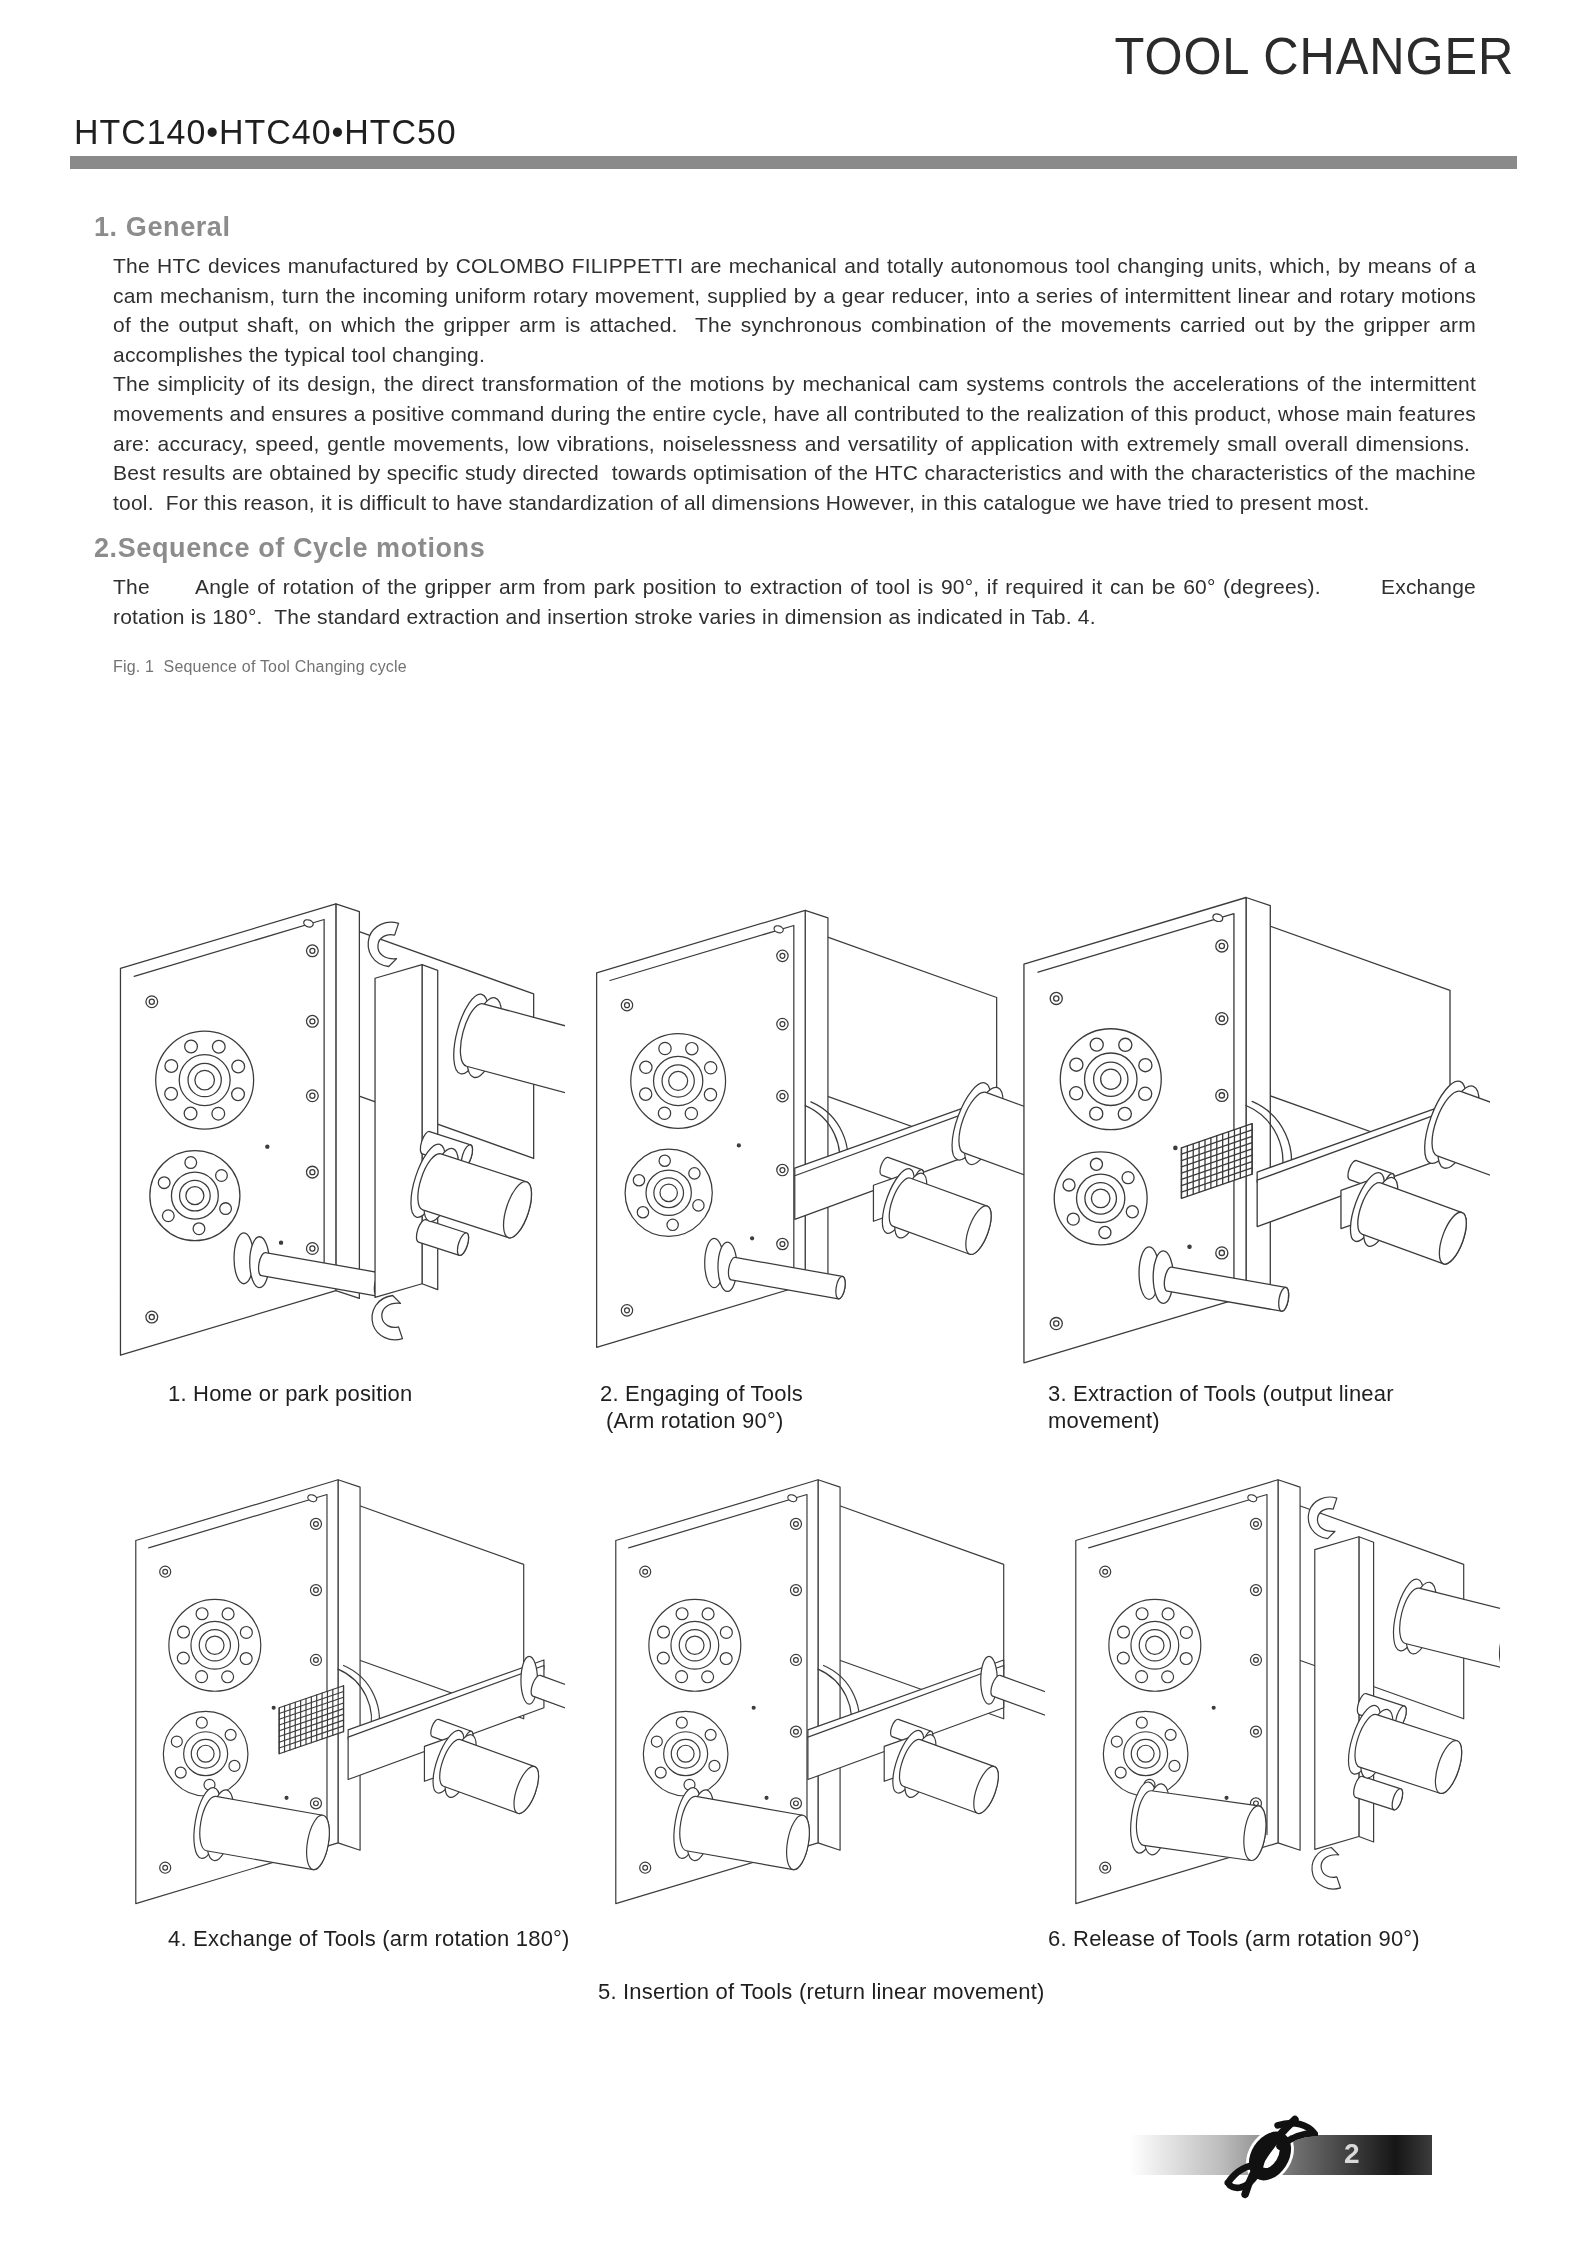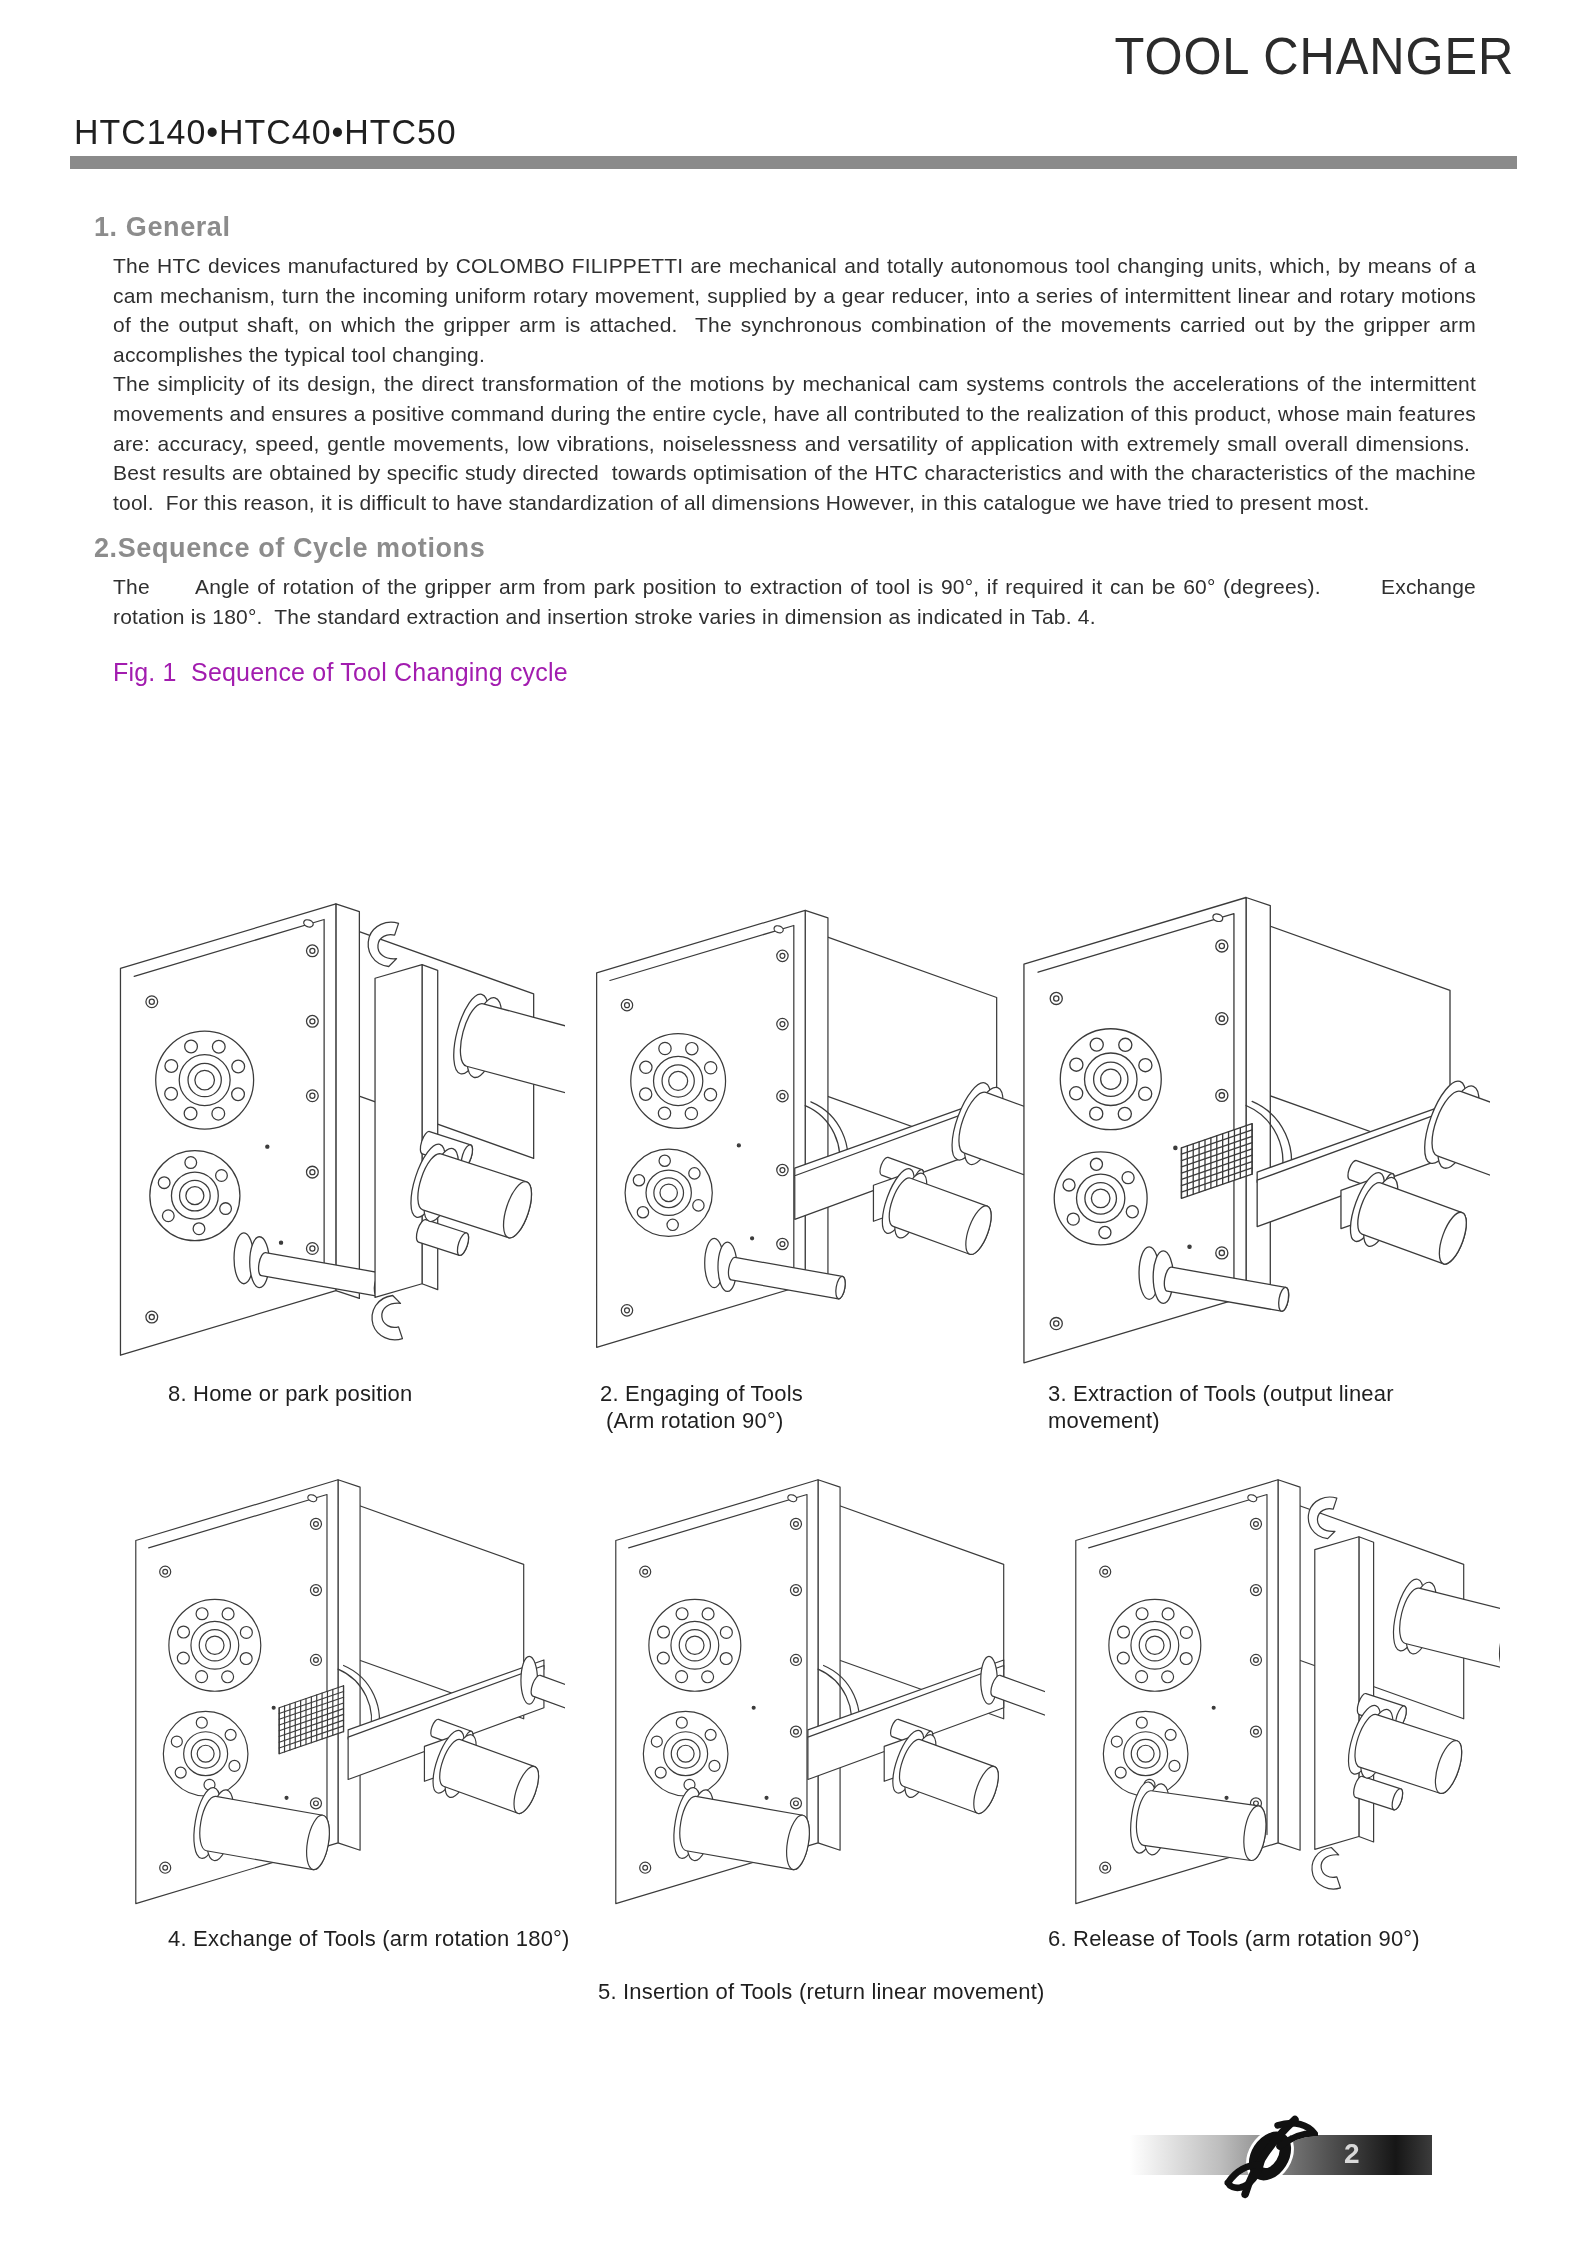--- a/index.html
+++ b/index.html
@@ -25,21 +25,21 @@
   .sec-heading{
     font-size:27px;font-weight:bold;color:#8c8c8c;letter-spacing:0.6px;
     margin:16px 0 8px 20px;
   }
   .sec-heading.second{margin-top:16px;}
   p.body{
     margin:0 0 0 39px;width:1363px;font-size:21px;line-height:29.6px;
     text-align:justify;color:#2f2f2f;letter-spacing:0.2px;
   }
   .fig-label{
-    margin:26px 0 0 39px;font-size:25px;color:#a21caf;letter-spacing:0.2px;
+    margin:26px 0 0 39px;font-size:16px;color:#737373;letter-spacing:0.2px;
   }
   .fig-cell{position:absolute;}
   .fig-cell svg{width:100%;height:100%;display:block;}
   .fig-caption{
     position:absolute;font-size:22px;line-height:27px;color:#1f1f1f;
     letter-spacing:0.2px;white-space:nowrap;
   }
   
   .footer-bar{
     position:absolute;left:1130px;top:2135px;width:302px;height:40px;
@@ -565,21 +565,21 @@
             <ellipse cx="388" cy="200" rx="13.78" ry="40" transform="rotate(0 388 200)" fill="#fff"></ellipse>
             <ellipse cx="402" cy="200" rx="13.78" ry="40" transform="rotate(0 402 200)" fill="#fff"></ellipse>
             <path d="M392,169 H504 A11.78,31 0 0 1 504,231 H392 A11.78,31 0 0 1 392,169 Z" fill="#fff"></path>
             <ellipse cx="504" cy="200" rx="11.78" ry="31" transform="rotate(0 504 200)" fill="#fff"></ellipse>
           </g>
         </g>
       </svg>
     </div>
 
   <div class="fig-caption" style="left:168px;top:1380px;">
-    <div>8. Home or park position</div>
+    <div>1. Home or park position</div>
   </div>
   <div class="fig-caption" style="left:600px;top:1380px;">
     <div>2. Engaging of Tools</div>
     <div style="margin-left:6px;">(Arm rotation  90°)</div>
   </div>
   <div class="fig-caption" style="left:1048px;top:1380px;">
     <div>3. Extraction of Tools (output linear</div>
     <div>movement)</div>
   </div>
   <div class="fig-caption" style="left:168px;top:1925px;">

